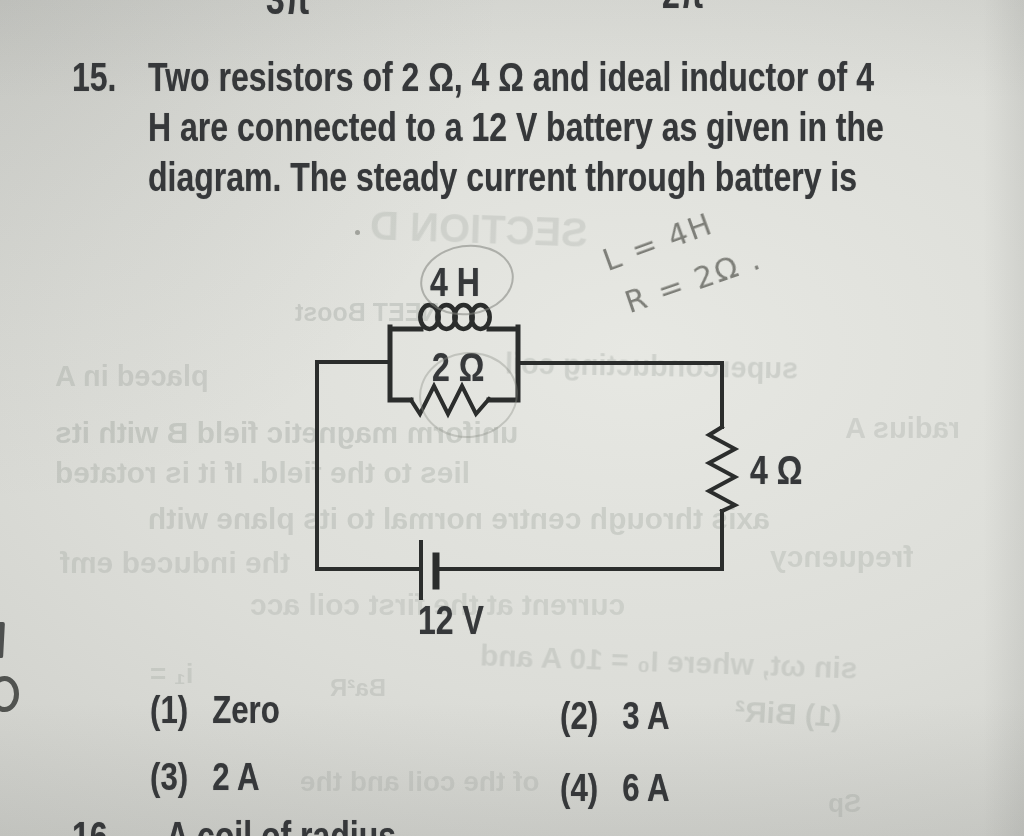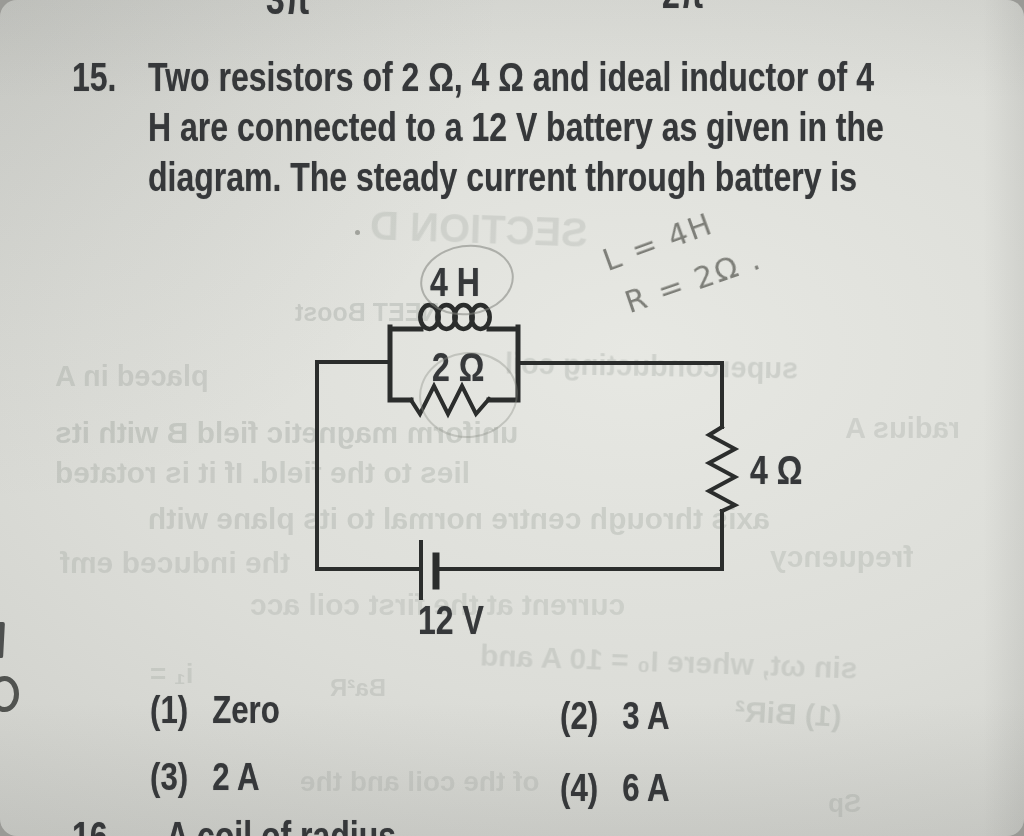--- a/index.html
+++ b/index.html
@@ -1,20 +1,19 @@
 <!DOCTYPE html>
 <html><head>
 <meta charset="utf-8">
 <style>
   html,body{margin:0;padding:0;background:#9a9a96;}
   .page{
     position:relative;width:1024px;height:836px;overflow:hidden;
     background:radial-gradient(ellipse 120% 95% at 62% 42%, #e7e8e3 0%, #dcddd8 45%, #cfd0cb 78%, #c3c4bf 100%);
     font-family:"Liberation Sans", sans-serif;
-    border-radius:17px;
   }
   .shade{position:absolute;inset:0;pointer-events:none;
     background:
       radial-gradient(circle at 0% 0%, rgba(88,90,88,.12), transparent 38%),
       linear-gradient(180deg, rgba(90,92,90,.06) 0%, transparent 12%, transparent 84%, rgba(80,82,80,.10) 100%),
       linear-gradient(90deg, transparent 96%, rgba(80,82,80,.10) 100%);}
   .print{position:absolute;color:#36383a;font-weight:700;white-space:nowrap;
     transform-origin:0 0;text-shadow:0 0 1px rgba(54,56,58,.45);}
   .qline{font-size:41px;transform:scaleX(.78);}
   .opt{font-size:39px;transform:scaleX(.80);display:flex;}

